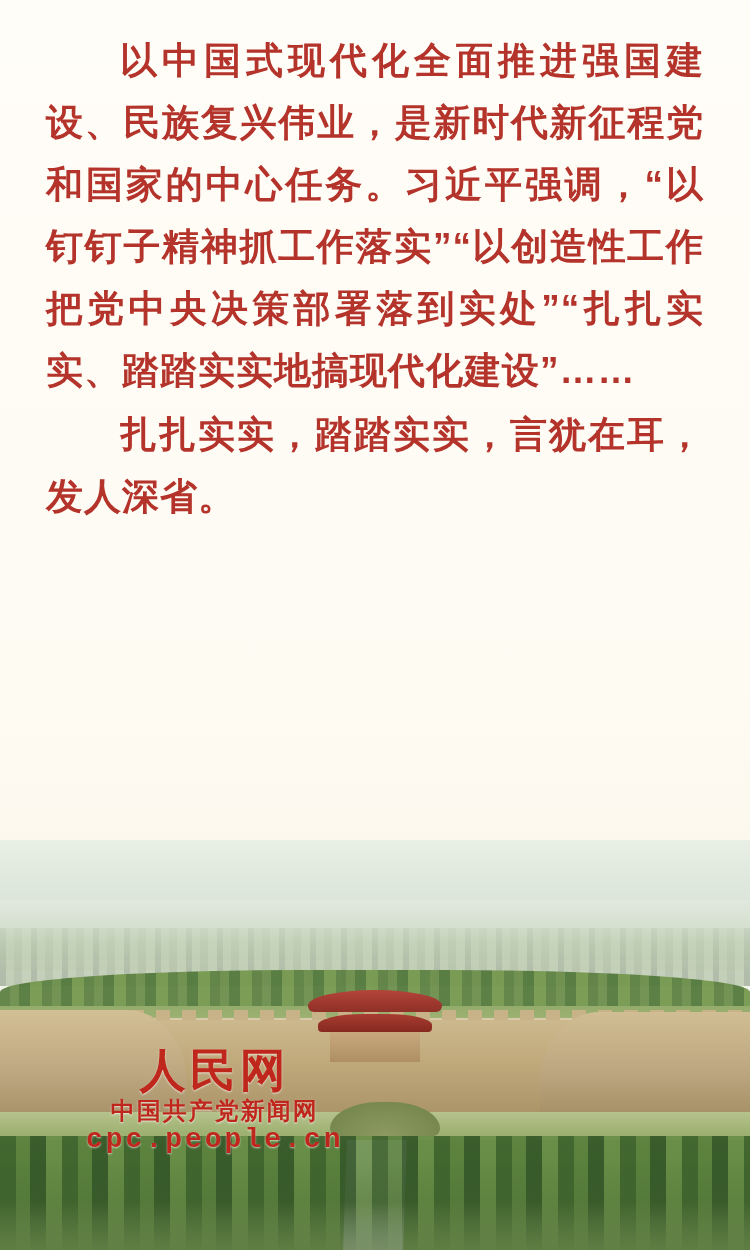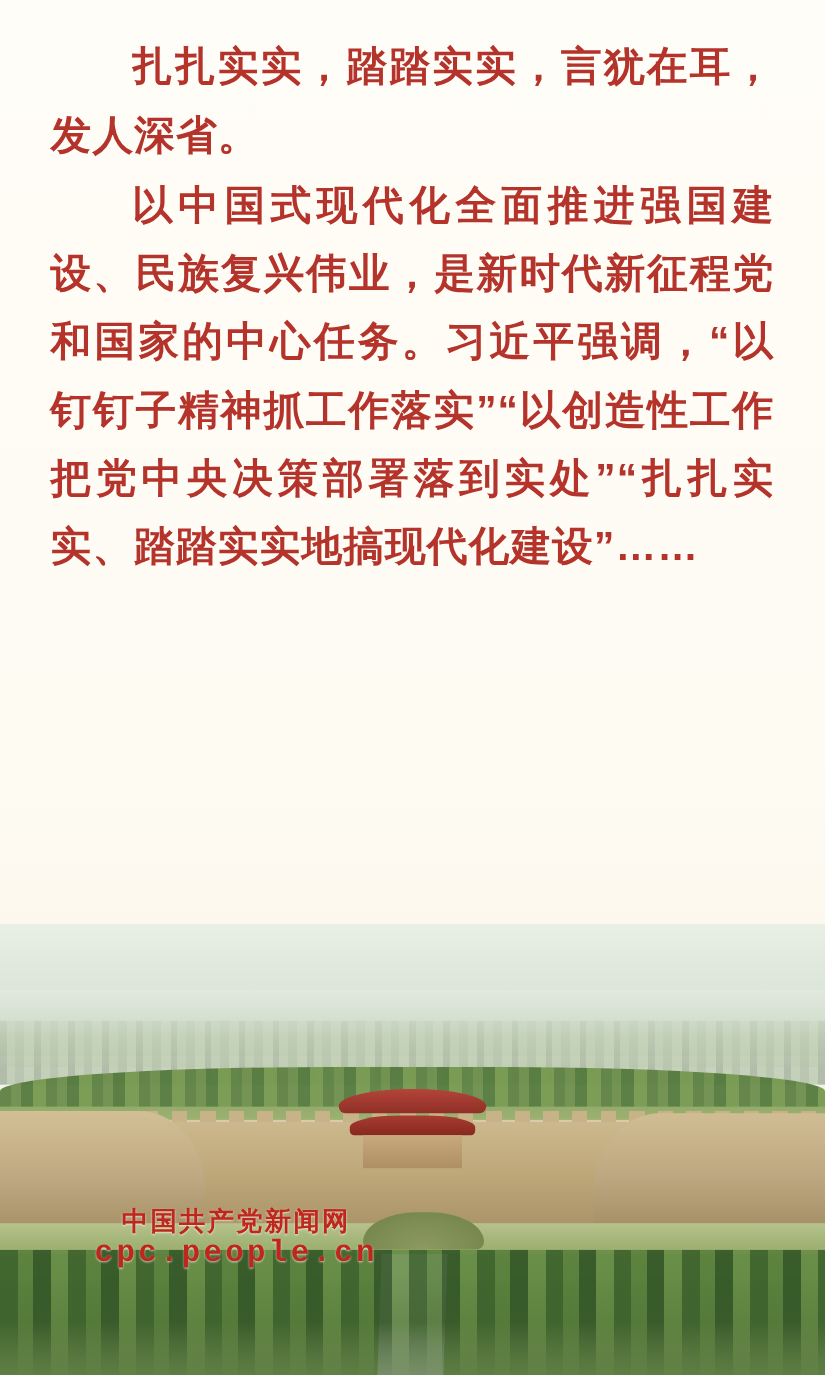--- a/index.html
+++ b/index.html
@@ -210,21 +210,20 @@
     line-height: 52px;
     text-shadow: 0 1px 2px rgba(255,255,255,0.7);
   }
   .logo-sub {
     color: #c0271c;
     font-size: 24px;
     font-weight: 700;
     letter-spacing: 2px;
     line-height: 30px;
     text-shadow: 0 1px 2px rgba(255,255,255,0.7);
-    margin-top: 28px;
   }
   .logo-url {
     color: #c0271c;
     font-family: "Liberation Mono", "DejaVu Sans Mono", monospace;
     font-size: 28px;
     font-weight: 700;
     letter-spacing: 3px;
     line-height: 28px;
     text-shadow: 0 1px 2px rgba(255,255,255,0.7);
   }
@@ -240,22 +239,22 @@
     font-family: "Liberation Serif", "DejaVu Serif", serif;
     text-shadow: 0 2px 3px rgba(255,255,255,0.75);
   }
 </style>
 </head>
 <body>
 
 <div class="poster">
 
   <div class="article">
+    <p class="para">以中国式现代化全面推进强国建设、民族复兴伟业，是新时代新征程党和国家的中心任务。习近平强调，“以钉钉子精神抓工作落实”“以创造性工作把党中央决策部署落到实处”“扎扎实实、踏踏实实地搞现代化建设”……</p>
     <p class="para">扎扎实实，踏踏实实，言犹在耳，发人深省。</p>
-    <p class="para">以中国式现代化全面推进强国建设、民族复兴伟业，是新时代新征程党和国家的中心任务。习近平强调，“以钉钉子精神抓工作落实”“以创造性工作把党中央决策部署落到实处”“扎扎实实、踏踏实实地搞现代化建设”……</p>
   </div>
 
   <div class="photo">
     <div class="sky"></div>
     <div class="far-city"></div>
     <div class="haze"></div>
     <div class="treeline"></div>
     <div class="field-mid"></div>
     <div class="wall"></div>
     <div class="wall-left-round"></div>
@@ -266,18 +265,19 @@
       <div class="gate-body"></div>
     </div>
     <div class="plaza"></div>
     <div class="mound"></div>
     <div class="road"></div>
     <div class="trees-row"></div>
     <div class="bottom-shade"></div>
   </div>
 
   <div class="logo-block">
+    <div class="logo-main">人民网</div>
     <div class="logo-sub">中国共产党新闻网</div>
     <div class="logo-url">cpc.people.cn</div>
   </div>
 
 
 </div>
 
 </body></html>

